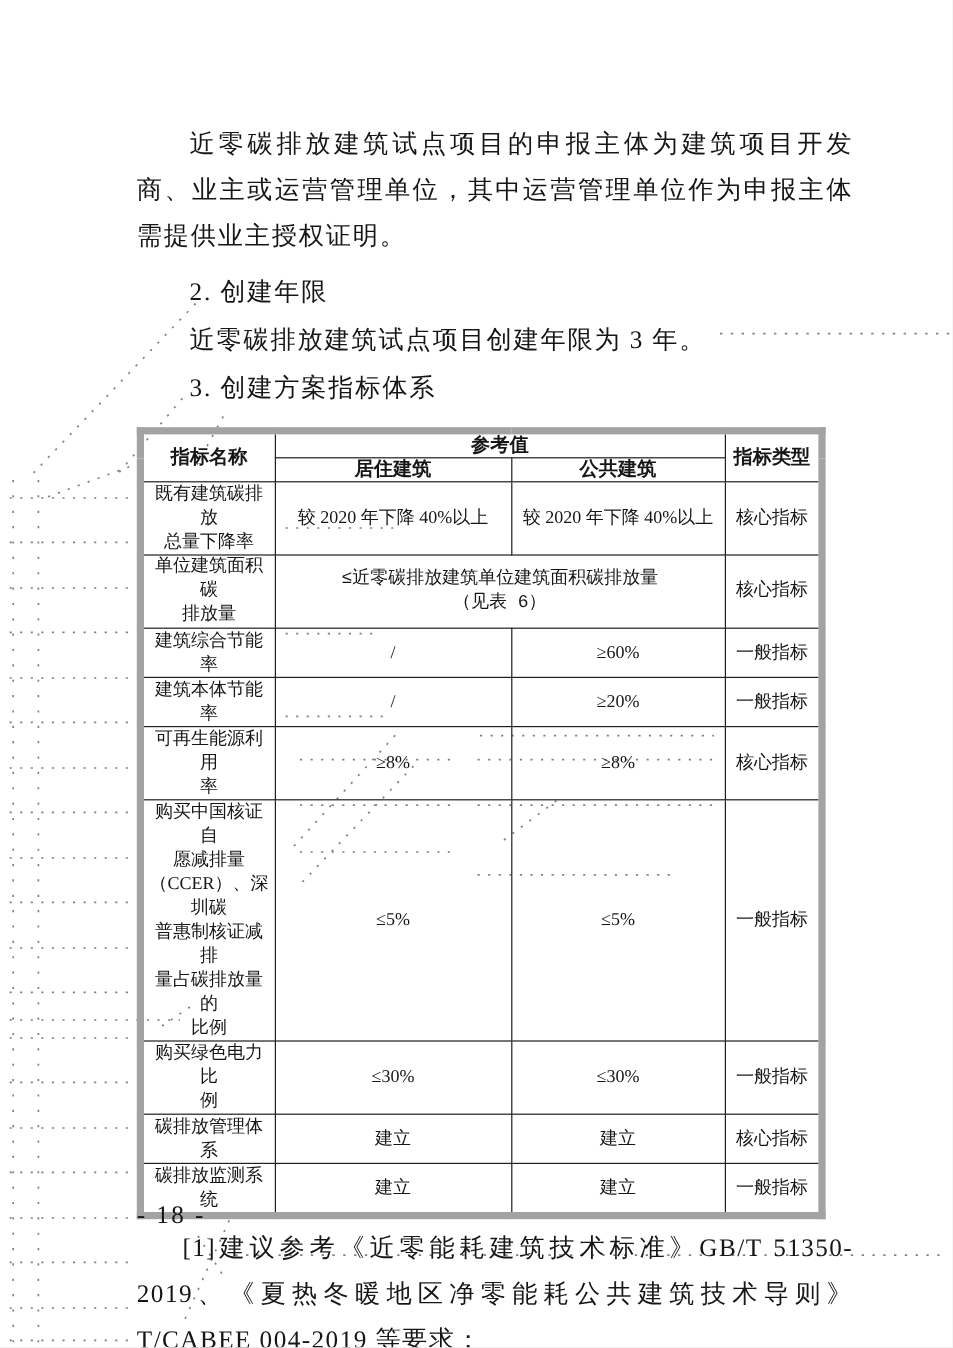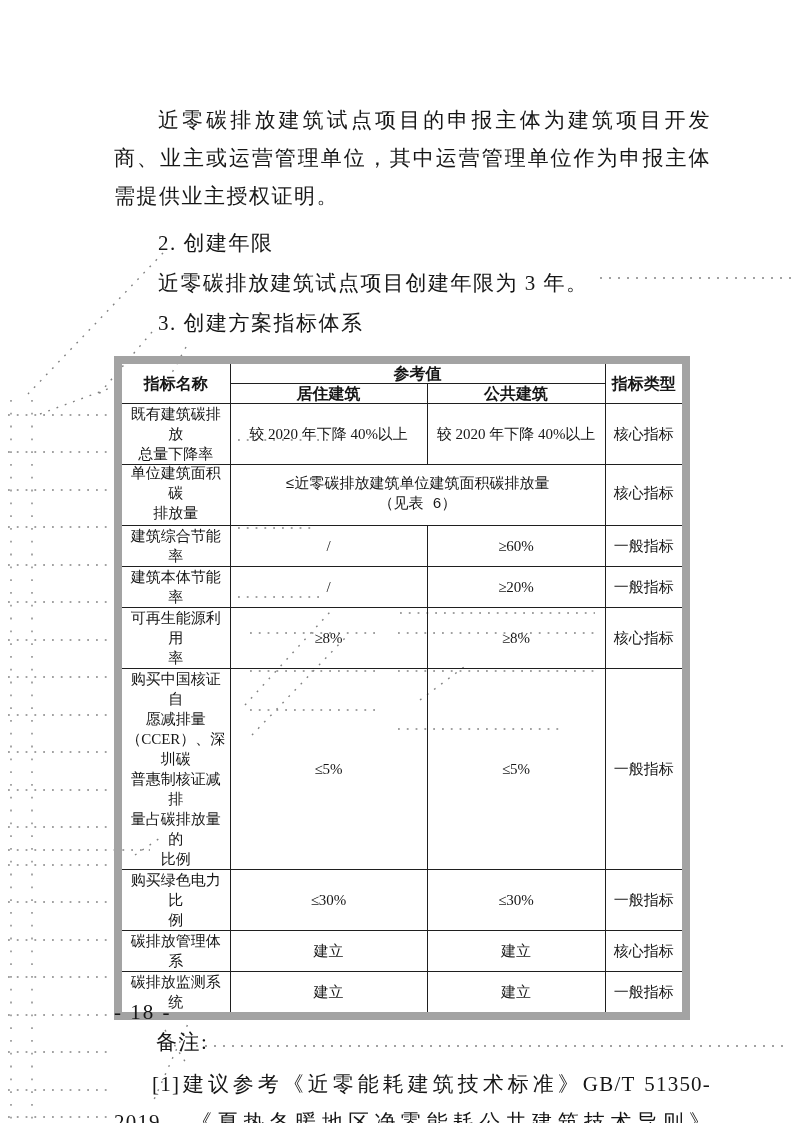--- a/index.html
+++ b/index.html
@@ -22,21 +22,21 @@
     margin:8px 0 0 0;font-size:21px;line-height:40px;letter-spacing:1.5px;
     padding-left:44px;
   }
   .one-line{margin:0;font-size:21px;line-height:40px;letter-spacing:1.5px;padding-left:44px;}
   .table-title{
     margin:10px 0 0 0;width:568px;text-align:center;
     font-size:19px;line-height:26px;font-weight:bold;letter-spacing:1px;
   }
   table.indicators{
     margin-top:13px;width:568px;table-layout:fixed;
-    border-collapse:collapse;border:8px solid #a3a3a3;
+    border-collapse:collapse;border:6px solid #a3a3a3;
   }
   table.indicators th,table.indicators td{
     border:1.5px solid #1f1f1f;
     padding:0 3px;text-align:center;vertical-align:middle;
     font-size:15px;line-height:20px;white-space:pre-line;
     overflow:hidden;
   }
   table.indicators th{font-size:16px;font-weight:bold;line-height:19px;}
   tr.hr1{height:21px;} tr.hr2{height:20px;}
   tr.r0{height:40px;} tr.r1{height:45px;font-family:Liberation Mono, monospace;} tr.r2{height:23px;padding-left:48px;}
@@ -161,21 +161,20 @@
       </tr>
       <tr class="r8">
         <td>碳排放监测系统</td>
         <td>建立</td>
         <td>建立</td>
         <td>一般指标</td>
       </tr>
     </tbody>
       </table>
 
-    <p class="notes-label">备注:</p>
 
     <p class="note-par">[1]建议参考《近零能耗建筑技术标准》GB/T 51350-2019、《夏热冬暖地区净零能耗公共建筑技术导则》T/CABEE 004-2019 等要求；</p>
 
   </div>
 
   <div class="page-number">- 18 -</div>
 
 </div>
 
 </body></html>

